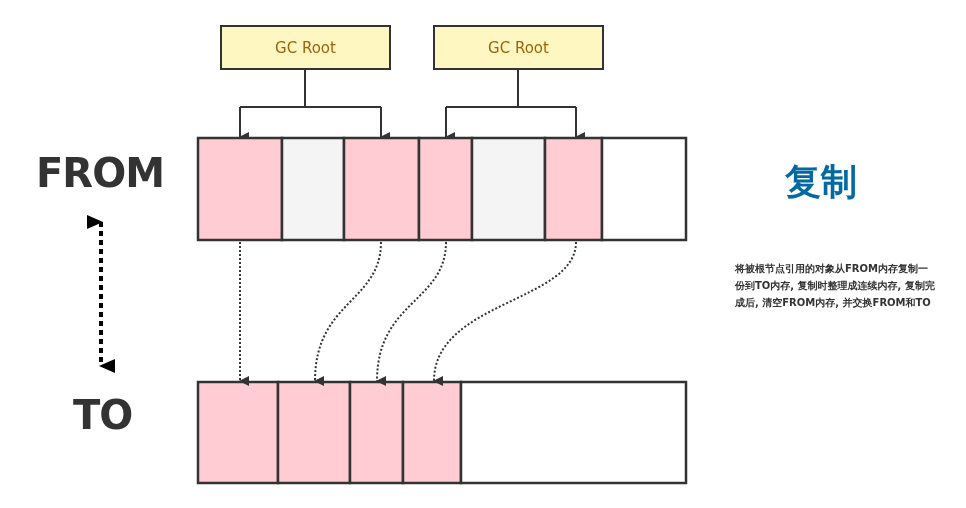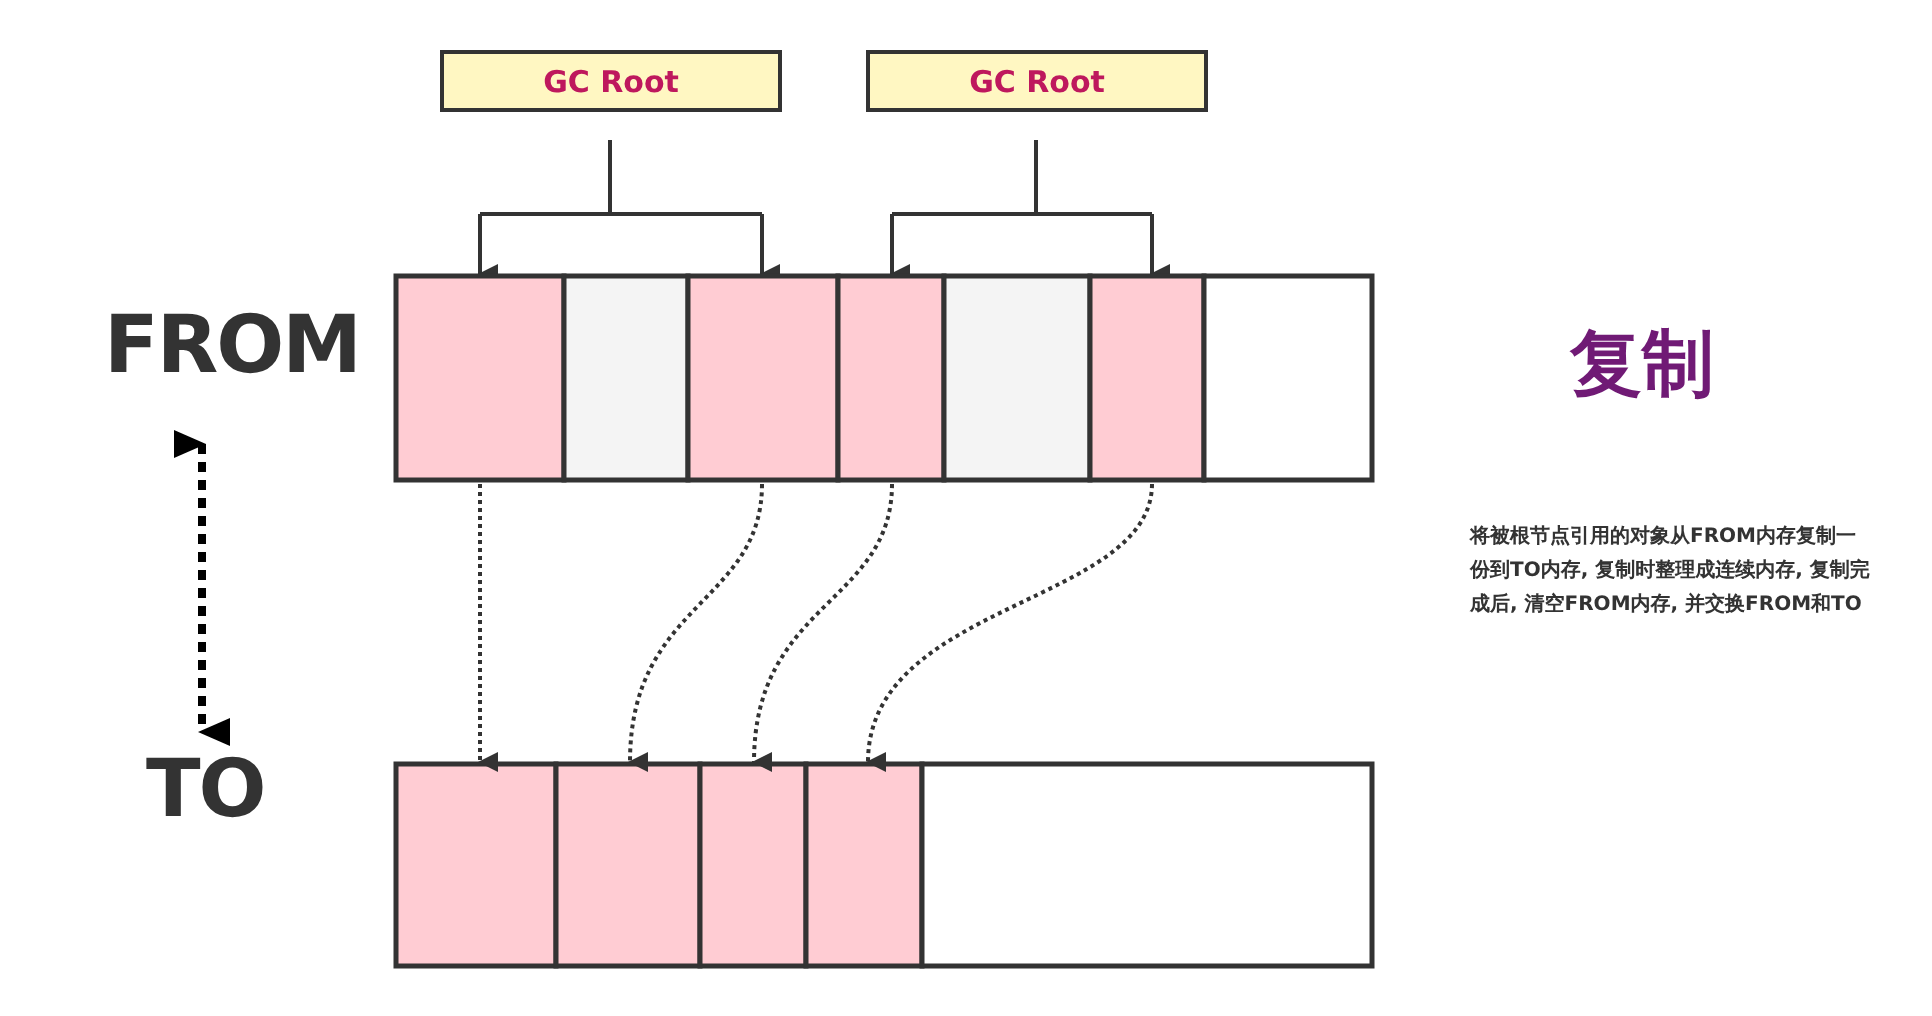--- a/index.html
+++ b/index.html
@@ -1,26 +1,26 @@
 <!DOCTYPE html>
 <html><head>
 <meta charset="utf-8">
 <style>
   html, body { margin:0; padding:0; background:#ffffff; }
   body { width:966px; height:508px; position:relative; overflow:hidden;
          font-family:"DejaVu Sans", "Liberation Sans", sans-serif; color:#333333; }
   #diagram { position:absolute; left:0; top:0; }
   .label-big { position:absolute; font-weight:bold; font-size:40px; color:#333333;
                font-family:"DejaVu Sans", sans-serif; letter-spacing:-1px; }
-  .title-cn { position:absolute; left:785px; top:158px; font-size:36px; font-weight:bold; color:#701a75; }
+  .title-cn { position:absolute; left:785px; top:158px; font-size:36px; font-weight:bold; color:#0369a1; }
   .desc { position:absolute; left:735px; top:260px; width:200px; font-size:10px; font-weight:bold;
           line-height:17px; color:#333333; }
-  .root-box { position:absolute; height:31px; background:#fff7c2; border:2px solid #333333;
+  .root-box { position:absolute; height:45px; background:#fff7c2; border:2px solid #333333;
               box-sizing:border-box; display:flex; align-items:center; justify-content:center;
-              font-weight:bold; font-size:15px; color:#be185d; }
+              font-weight:normal; font-size:15px; color:#a16207; }
 </style>
 </head>
 <body>
 
 <svg id="diagram" width="966" height="508">
   <defs>
     <marker id="arr" markerWidth="10" markerHeight="10" refX="5" refY="9" orient="auto" markerUnits="userSpaceOnUse">
       <path d="M0,0 L10,0 L5,10 Z" fill="#333333"></path>
     </marker>
     <marker id="arrBig" markerWidth="14" markerHeight="16" refX="7" refY="14" orient="auto-start-reverse" markerUnits="userSpaceOnUse">
@@ -58,17 +58,17 @@
       <path d="M381,242 C381,302 315,301 315,381" fill="none" stroke="#333333" stroke-width="2" stroke-dasharray="2,2" marker-end="url(#arr)"></path>
       <path d="M446,242 C446,302 377,301 377,381" fill="none" stroke="#333333" stroke-width="2" stroke-dasharray="2,2" marker-end="url(#arr)"></path>
       <path d="M576,242 C576,302 434,301 434,381" fill="none" stroke="#333333" stroke-width="2" stroke-dasharray="2,2" marker-end="url(#arr)"></path>
     </g>
   <line x1="101" y1="222" x2="101" y2="366" stroke="#000000" stroke-width="4" stroke-dasharray="5,4" marker-start="url(#arrBig)" marker-end="url(#arrBig)"></line>
 </svg>
 
 <div class="root-box" style="left:220px;top:25px;width:171px;">GC Root</div>
 <div class="root-box" style="left:433px;top:25px;width:171px;">GC Root</div>
 
-<div class="label-big" style="left:52px;top:150px;">FROM</div>
-<div class="label-big" style="left:73px;top:372px;text-align:center;">TO</div>
+<div class="label-big" style="left:36px;top:150px;">FROM</div>
+<div class="label-big" style="left:73px;top:392px;text-align:center;">TO</div>
 
 <div class="title-cn">复制</div>
 <div class="desc">将被根节点引用的对象从FROM内存复制一份到TO内存, 复制时整理成连续内存, 复制完成后, 清空FROM内存, 并交换FROM和TO</div>
 
 </body></html>

